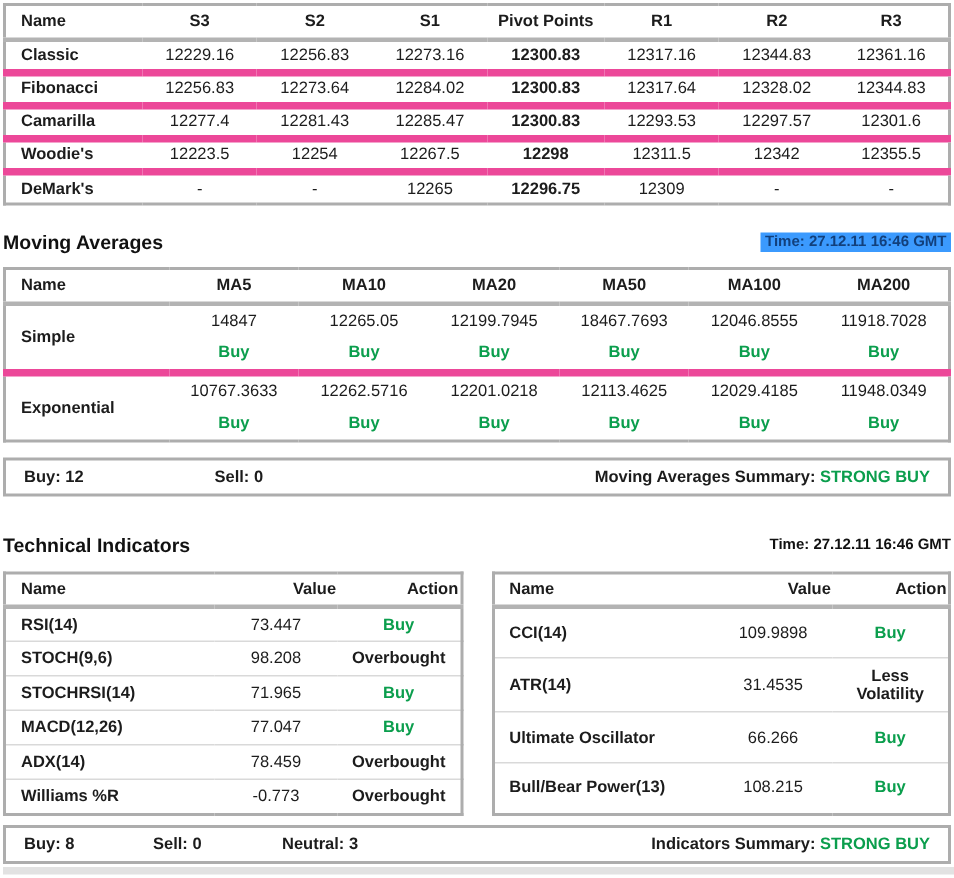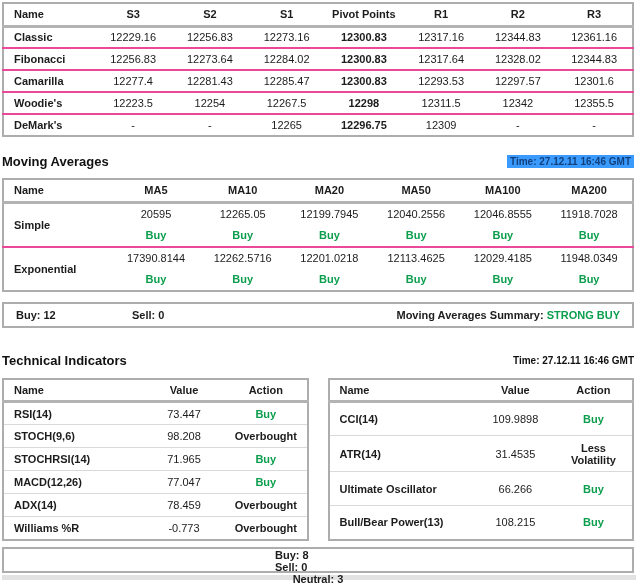--- a/index.html
+++ b/index.html
@@ -16,21 +16,21 @@
     width:632px; border-collapse:collapse;
     border:2px solid #adadad; background:#fff;
   }
   table.data thead th {
     height:23px; font-weight:bold; text-align:center;
     border-bottom:3px solid #b3b3b3; padding:0 2px;
   }
   table.data thead th.name-col { text-align:left; padding-left:10px; }
   table.data tbody td {
     height:22px; text-align:center; padding:0 2px;
-    border-top:2px solid #ec4899;
+    border-top:5px solid #ec4899;
   }
   table.data tbody tr:first-child td { border-top:none; }
   td.name, .rowname { text-align:left !important; padding-left:10px !important; font-weight:bold;margin-top:44px; }
   .bold { font-weight:bold; }
   .green { color:#0b9e4d; }
   .action { font-weight:bold; }
 
   
   .section-head {
     display:flex; justify-content:space-between; align-items:center;
@@ -46,29 +46,29 @@
   table.ma tbody td { height:43px; vertical-align:middle; }
   .stack .val { height:21px; line-height:21px; }
   .stack .act { height:21px; line-height:21px; font-weight:bold; }
 
   
   .summary-bar {
     width:632px; height:26px; margin-top:10px;
     border:2px solid #adadad; display:flex; align-items:center;
     padding:0 12px; font-weight:bold; background:#fff;
   }
-  .summary-bar .slot-lg { width:116px; }
+  .summary-bar .slot-lg { width:127px; }
   .summary-bar .slot-sm { width:86px; }
   .summary-right { margin-left:auto; }
 
   
   .ti-wrap { display:flex; gap:19px; margin-top:0; }
   table.ti { width:309px; border-collapse:collapse; border:2px solid #adadad; }
   table.ti thead th {
-    height:23px; font-weight:bold; text-align:center;
+    height:23px; font-weight:bold; text-align:right;
     border-bottom:3px solid #b3b3b3;
   }
   table.ti thead th.name-col { text-align:left; padding-left:10px; }
   table.ti tbody td {
     height:23px; text-align:center; border-top:1px solid #d9d9d9; padding:0 2px;
   }
   table.ti tbody tr:first-child td { border-top:none; }
 
   .bottom-strip { width:636px; height:5px; background:#e2e2e2; margin-top:2px; }
 </style>
@@ -178,60 +178,60 @@
         <th>MA50</th>
         <th>MA100</th>
         <th>MA200</th>
       </tr>
     </thead>
     <tbody>
       <tr>
         <td class="name">Simple</td>
         <td>
             <div class="stack">
-          <div class="val">20595</div>
+          <div class="val">14847</div>
           <div class="act action green">Buy</div>
             </div>
           </td>
         <td>
             <div class="stack">
           <div class="val">12265.05</div>
           <div class="act action green">Buy</div>
             </div>
           </td>
         <td>
             <div class="stack">
           <div class="val">12199.7945</div>
           <div class="act action green">Buy</div>
             </div>
           </td>
         <td>
             <div class="stack">
-          <div class="val">12040.2556</div>
+          <div class="val">18467.7693</div>
           <div class="act action green">Buy</div>
             </div>
           </td>
         <td>
             <div class="stack">
           <div class="val">12046.8555</div>
           <div class="act action green">Buy</div>
             </div>
           </td>
         <td>
             <div class="stack">
           <div class="val">11918.7028</div>
           <div class="act action green">Buy</div>
             </div>
           </td>
       </tr>
       <tr>
         <td class="name">Exponential</td>
         <td>
             <div class="stack">
-          <div class="val">17390.8144</div>
+          <div class="val">10767.3633</div>
           <div class="act action green">Buy</div>
             </div>
           </td>
         <td>
             <div class="stack">
           <div class="val">12262.5716</div>
           <div class="act action green">Buy</div>
             </div>
           </td>
         <td>
@@ -353,21 +353,21 @@
         </tr>
         <tr>
           <td class="name">Bull/Bear Power(13)</td>
           <td>108.215</td>
           <td class="action green">Buy</td>
         </tr>
       </tbody>
     </table>
   </div>
 
-  <div class="summary-bar" style="margin-top:6px;flex-direction:column;">
+  <div class="summary-bar" style="margin-top:6px;">
     <span class="slot-sm">Buy: 8</span>
     <span class="slot-sm">Sell: 0</span>
     <span>Neutral: 3</span>
     <span class="summary-right"><span>Indicators Summary:</span>&nbsp;<span class="green">STRONG BUY</span></span>
   </div>
 
   <div class="bottom-strip"></div>
 </div>
 
 </body></html>

